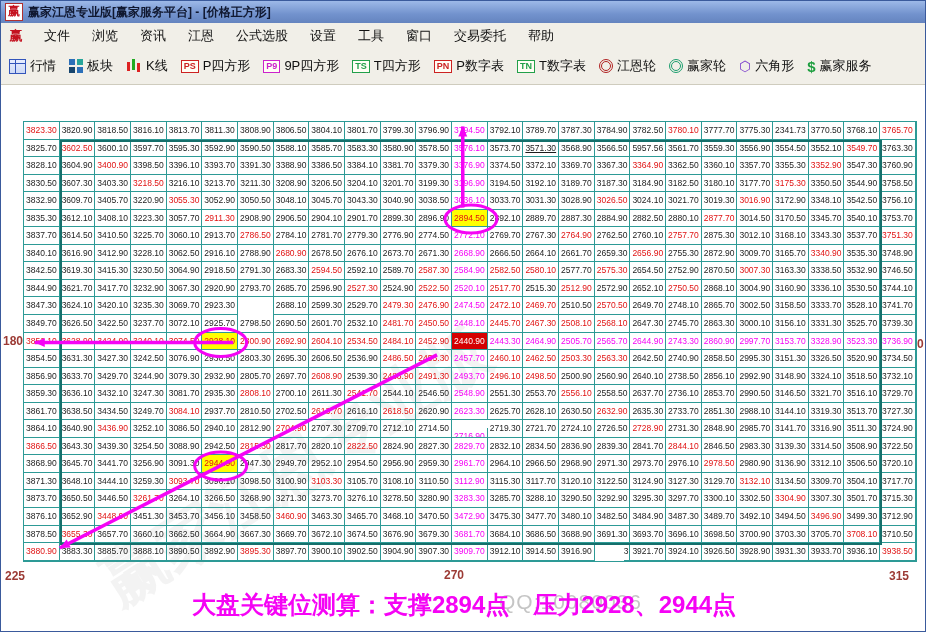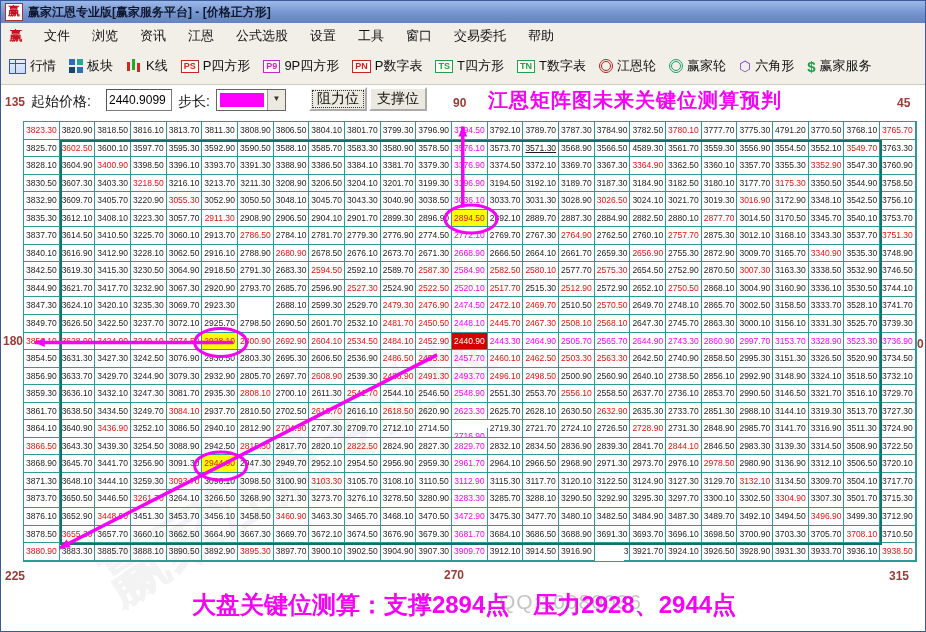--- a/index.html
+++ b/index.html
@@ -99,28 +99,28 @@
       </div>
       <div class="tb-item">
         <span class="badge" style="color: rgb(204, 34, 34); border-color: rgb(204, 34, 34);">PS</span>
         <span>P四方形</span>
       </div>
       <div class="tb-item">
         <span class="badge" style="color: rgb(204, 34, 204); border-color: rgb(204, 34, 204);">P9</span>
         <span>9P四方形</span>
       </div>
       <div class="tb-item">
+        <span class="badge" style="color: rgb(34, 160, 74); border-color: rgb(34, 160, 74);">TS</span>
+        <span>T四方形</span>
+      </div>
+      <div class="tb-item">
         <span class="badge" style="color: rgb(204, 34, 34); border-color: rgb(204, 34, 34);">PN</span>
         <span>P数字表</span>
       </div>
       <div class="tb-item">
-        <span class="badge" style="color: rgb(34, 160, 74); border-color: rgb(34, 160, 74);">TS</span>
-        <span>T四方形</span>
-      </div>
-      <div class="tb-item">
         <span class="badge" style="color: rgb(34, 160, 74); border-color: rgb(34, 160, 74);">TN</span>
         <span>T数字表</span>
       </div>
       <div class="tb-item">
         <span class="wheel" style="border-color: rgb(176, 34, 34);"></span>
         <span>江恩轮</span>
       </div>
       <div class="tb-item">
         <span class="wheel" style="border-color: rgb(29, 158, 110);"></span>
         <span>赢家轮</span>
@@ -128,35 +128,20 @@
       <div class="tb-item">
         <span class="hexi" style="color: rgb(122, 60, 204);">⬡</span>
         <span>六角形</span>
       </div>
       <div class="tb-item">
         <span class="ico-dollar">$</span>
         <span>赢家服务</span>
       </div>
     </div>
 
-  <div class="controlbar">
-    <div class="corner-label" style="left:4px;top:10px">135</div>
-    <div class="ctl-label" style="left:30px">起始价格:</div>
-    <input class="price-input" value="2440.9099" style="">
-    <div class="ctl-label" style="left:177px">步长:</div>
-    <div class="combo">
-      <div class="swatch"></div>
-      <div class="drop">▼</div>
-    </div>
-    <button class="btn focused" style="left:308px">阻力位</button>
-    <button class="btn" style="left:368px">支撑位</button>
-    <div class="corner-label" style="left:452px;top:11px">90</div>
-    <div class="banner">江恩矩阵图未来关键位测算预判</div>
-    <div class="corner-label" style="left:896px;top:11px">45</div>
-  </div>
 
   <div class="gridwrap">
     <div class="wm-big">赢家江恩专业版</div>
     <div id="matrix">
         <div class="cell" style="color: rgb(224, 18, 18);">3823.30</div>
         <div class="cell" style="color: rgb(28, 28, 28);">3820.90</div>
         <div class="cell" style="color: rgb(28, 28, 28);">3818.50</div>
         <div class="cell" style="color: rgb(28, 28, 28);">3816.10</div>
         <div class="cell" style="color: rgb(28, 28, 28);">3813.70</div>
         <div class="cell" style="color: rgb(28, 28, 28);">3811.30</div>
@@ -168,42 +153,42 @@
         <div class="cell" style="color: rgb(28, 28, 28);">3796.90</div>
         <div class="cell" style="color: rgb(245, 3, 245);">3794.50</div>
         <div class="cell" style="color: rgb(28, 28, 28);">3792.10</div>
         <div class="cell" style="color: rgb(28, 28, 28);">3789.70</div>
         <div class="cell" style="color: rgb(28, 28, 28);">3787.30</div>
         <div class="cell" style="color: rgb(28, 28, 28);">3784.90</div>
         <div class="cell" style="color: rgb(28, 28, 28);">3782.50</div>
         <div class="cell" style="color: rgb(224, 18, 18);">3780.10</div>
         <div class="cell" style="color: rgb(28, 28, 28);">3777.70</div>
         <div class="cell" style="color: rgb(28, 28, 28);">3775.30</div>
-        <div class="cell" style="color: rgb(28, 28, 28);">4791.20</div>
+        <div class="cell" style="color: rgb(28, 28, 28);">2341.73</div>
         <div class="cell" style="color: rgb(28, 28, 28);">3770.50</div>
         <div class="cell" style="color: rgb(28, 28, 28);">3768.10</div>
         <div class="cell" style="color: rgb(224, 18, 18);">3765.70</div>
         <div class="cell" style="color: rgb(28, 28, 28);">3825.70</div>
         <div class="cell" style="color: rgb(224, 18, 18);">3602.50</div>
         <div class="cell" style="color: rgb(28, 28, 28);">3600.10</div>
         <div class="cell" style="color: rgb(28, 28, 28);">3597.70</div>
         <div class="cell" style="color: rgb(28, 28, 28);">3595.30</div>
         <div class="cell" style="color: rgb(28, 28, 28);">3592.90</div>
         <div class="cell" style="color: rgb(28, 28, 28);">3590.50</div>
         <div class="cell" style="color: rgb(28, 28, 28);">3588.10</div>
         <div class="cell" style="color: rgb(28, 28, 28);">3585.70</div>
         <div class="cell" style="color: rgb(28, 28, 28);">3583.30</div>
         <div class="cell" style="color: rgb(28, 28, 28);">3580.90</div>
         <div class="cell" style="color: rgb(28, 28, 28);">3578.50</div>
         <div class="cell" style="color: rgb(245, 3, 245);">3576.10</div>
         <div class="cell" style="color: rgb(28, 28, 28);">3573.70</div>
         <div class="cell" style="color: rgb(28, 28, 28); text-decoration: underline;">3571.30</div>
         <div class="cell" style="color: rgb(28, 28, 28);">3568.90</div>
         <div class="cell" style="color: rgb(28, 28, 28);">3566.50</div>
-        <div class="cell" style="color: rgb(28, 28, 28);">4589.30</div>
+        <div class="cell" style="color: rgb(28, 28, 28);">5957.56</div>
         <div class="cell" style="color: rgb(28, 28, 28);">3561.70</div>
         <div class="cell" style="color: rgb(28, 28, 28);">3559.30</div>
         <div class="cell" style="color: rgb(28, 28, 28);">3556.90</div>
         <div class="cell" style="color: rgb(28, 28, 28);">3554.50</div>
         <div class="cell" style="color: rgb(28, 28, 28);">3552.10</div>
         <div class="cell" style="color: rgb(224, 18, 18);">3549.70</div>
         <div class="cell" style="color: rgb(28, 28, 28);">3763.30</div>
         <div class="cell" style="color: rgb(28, 28, 28);">3828.10</div>
         <div class="cell" style="color: rgb(28, 28, 28);">3604.90</div>
         <div class="cell" style="color: rgb(224, 18, 18);">3400.90</div>

